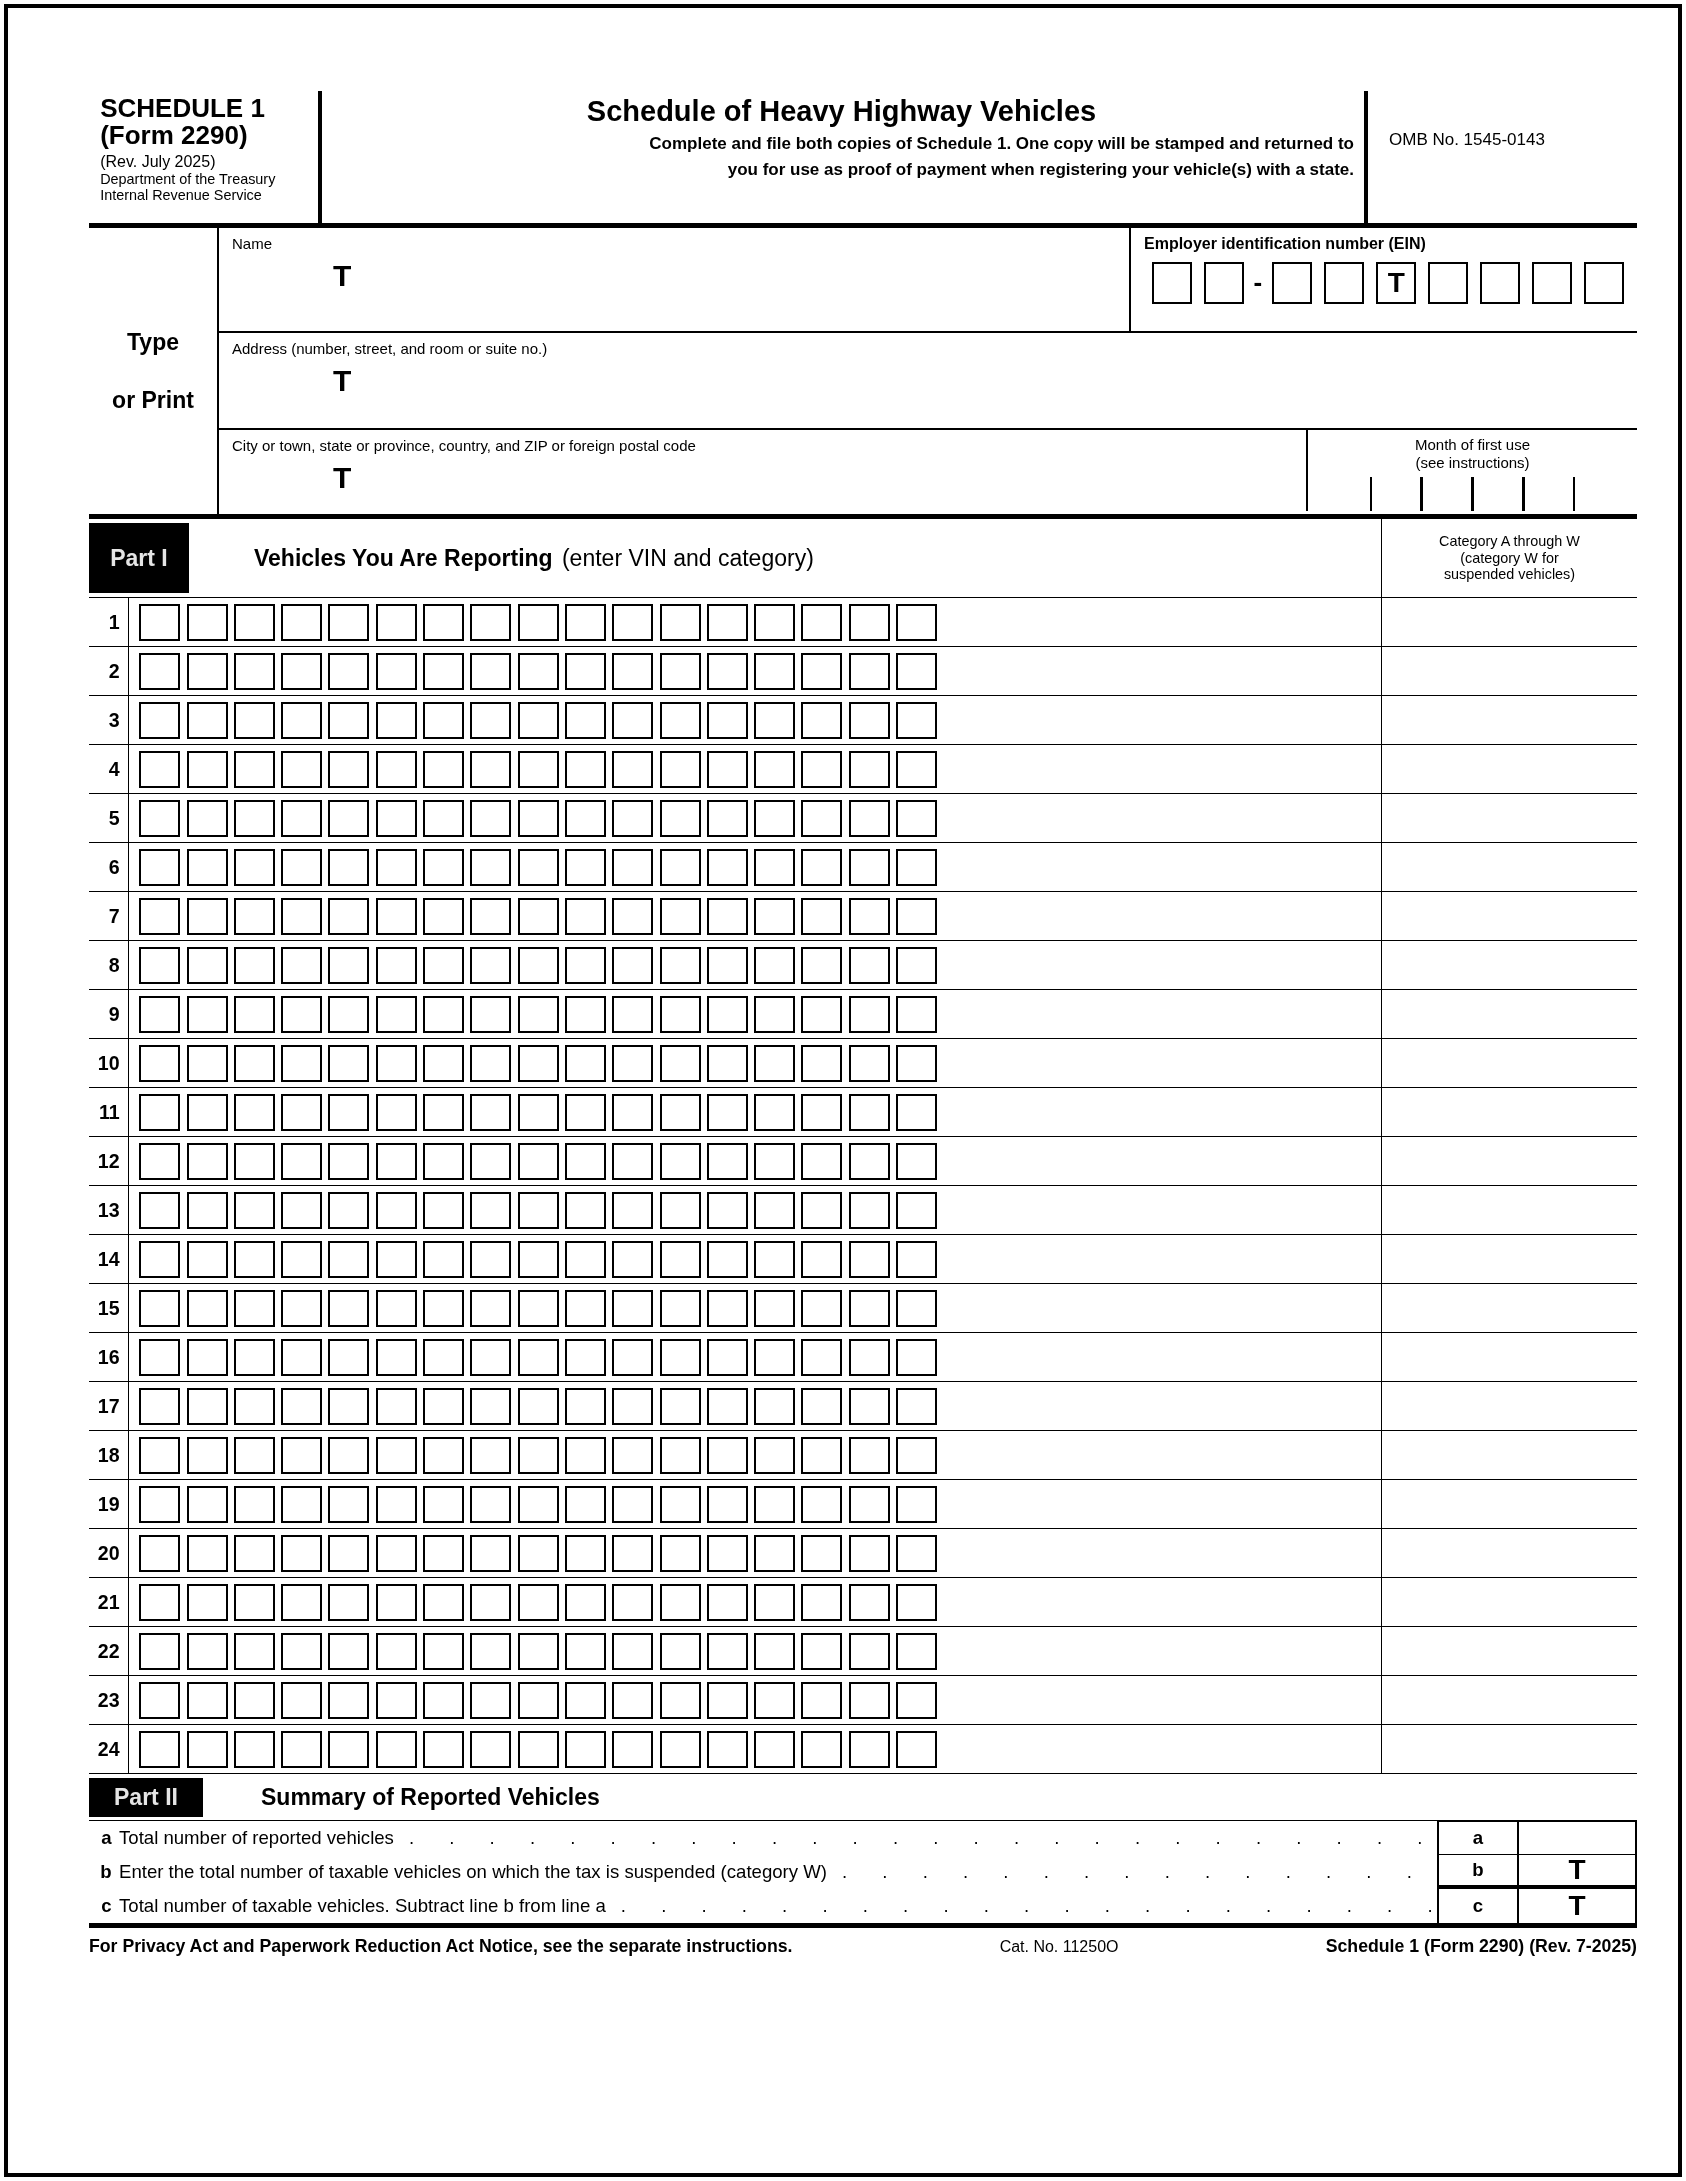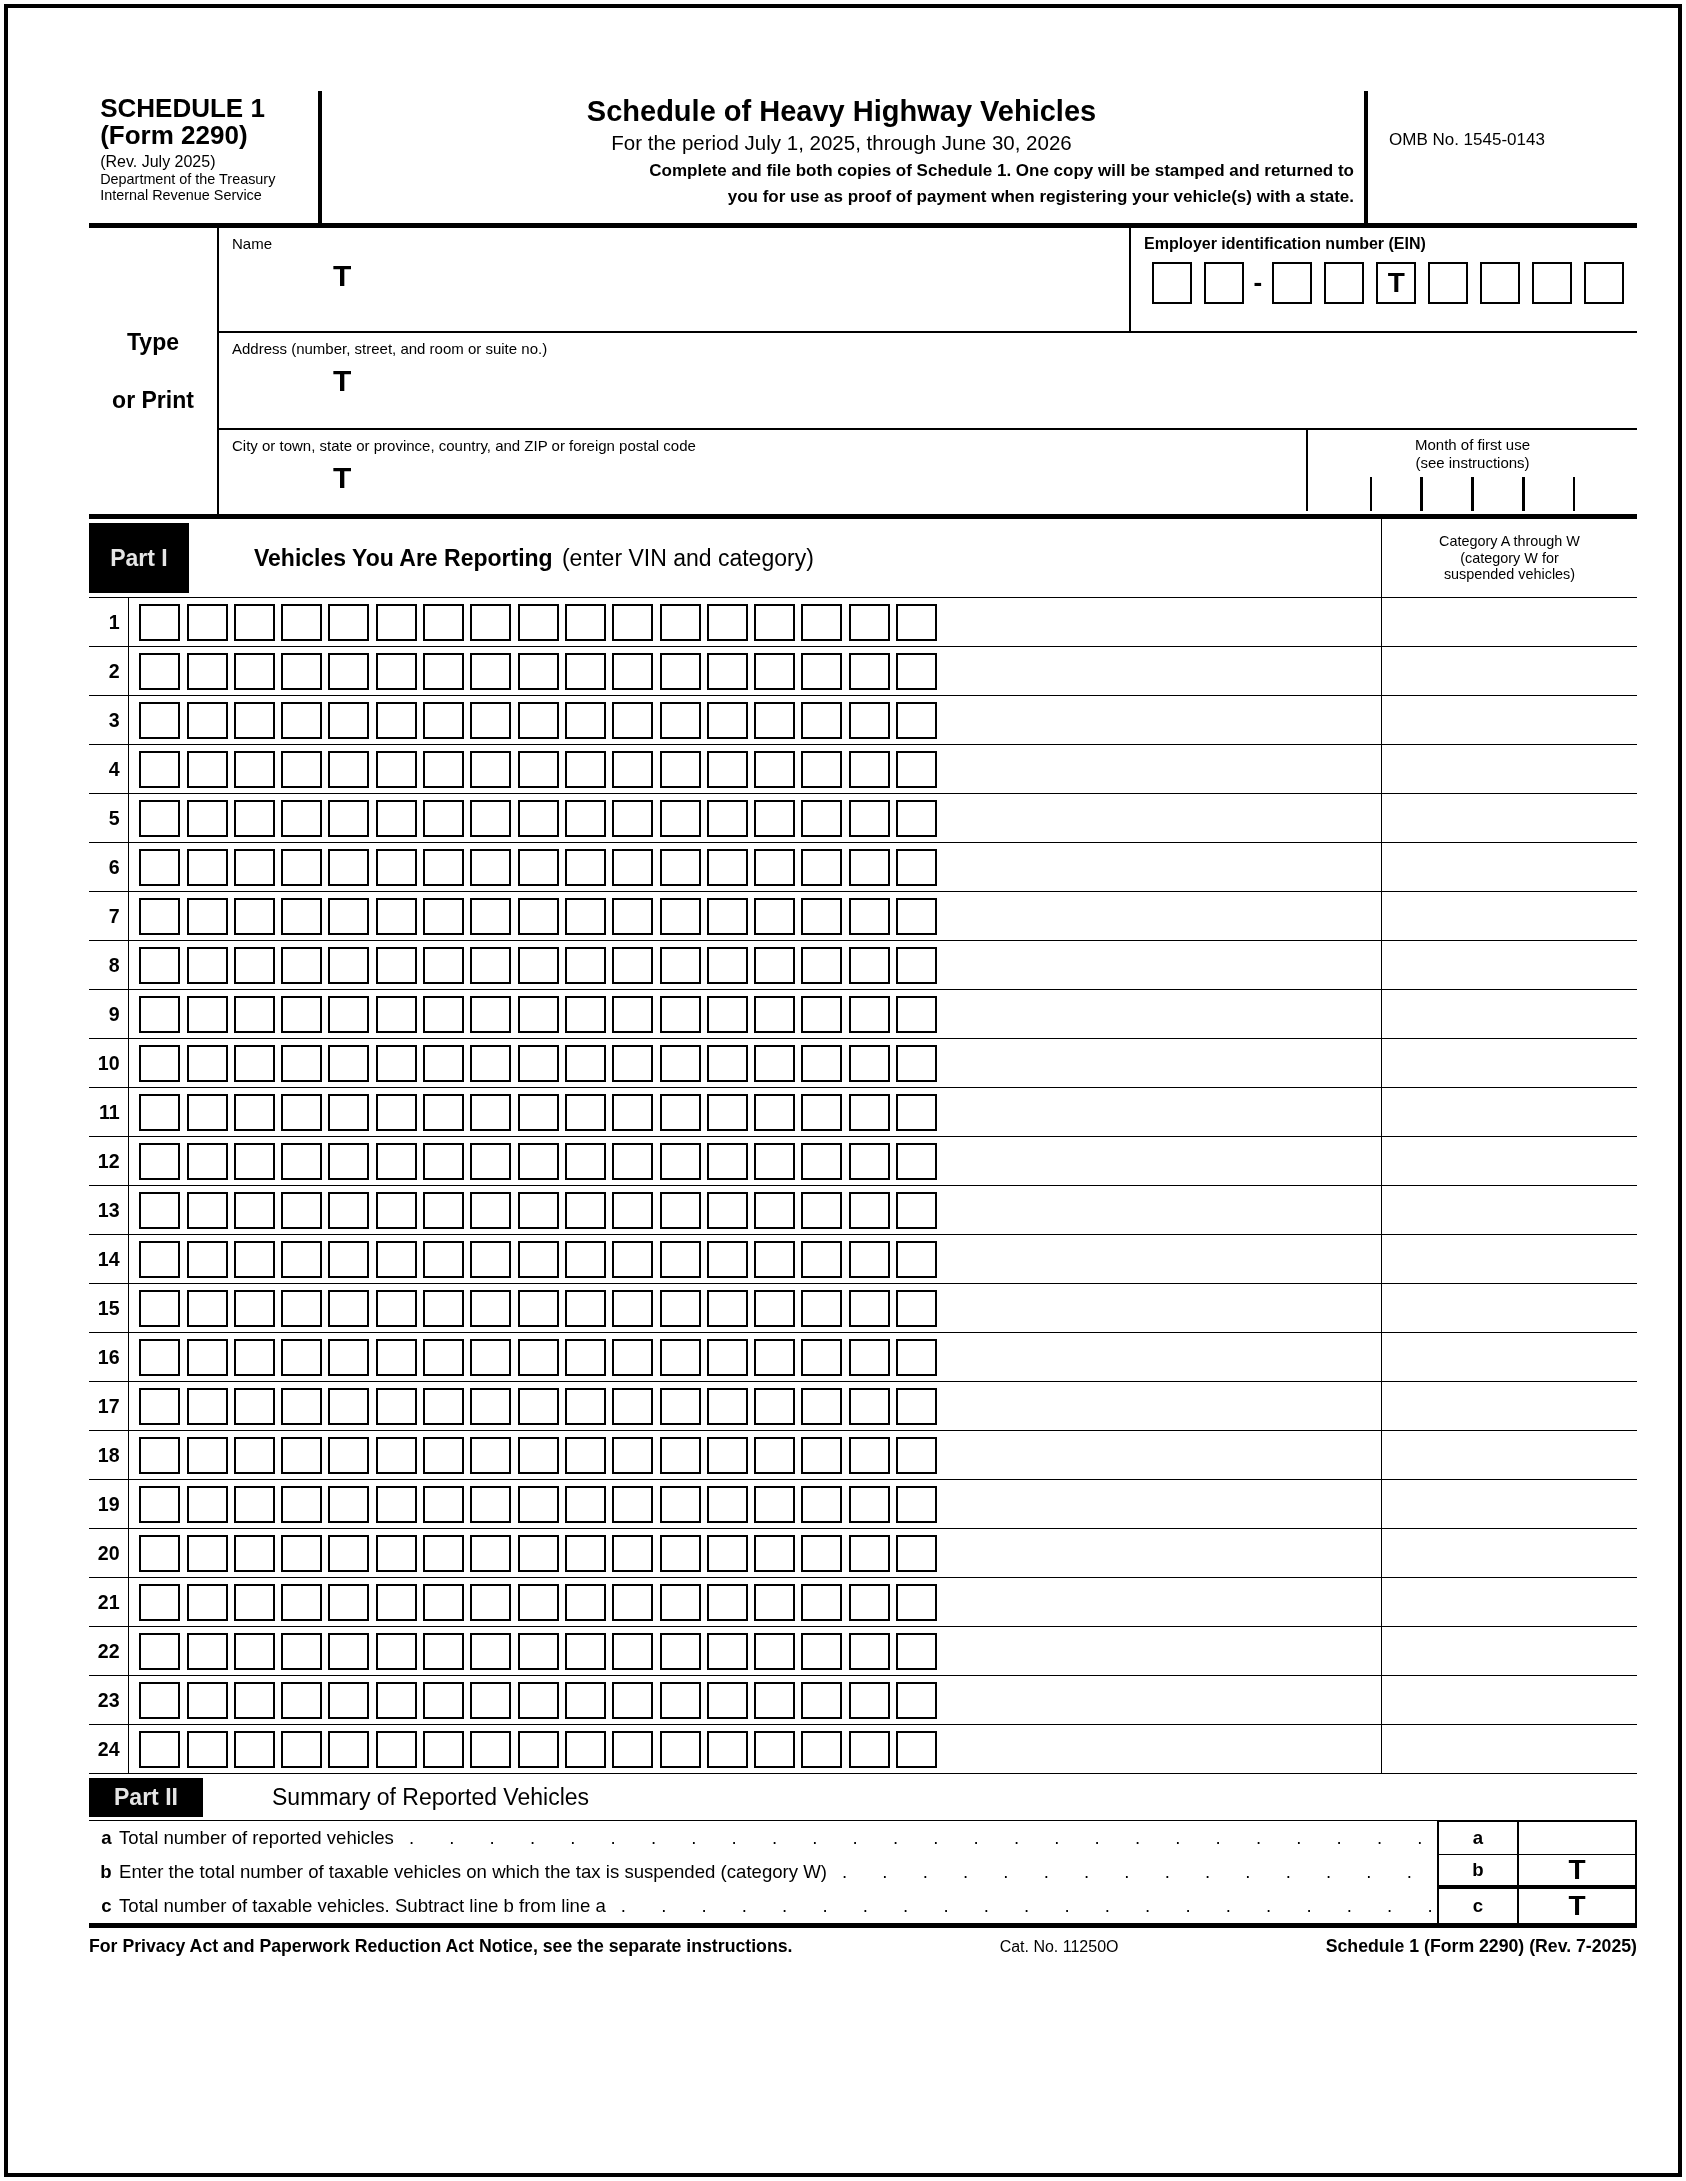--- a/index.html
+++ b/index.html
@@ -65,21 +65,21 @@
   .vrow { height:49px; border-bottom:1.9px solid #000; display:flex; align-items:stretch; }
   .vnum { width:40px; border-right:1.9px solid #000; display:flex; align-items:center;
           justify-content:flex-end; padding-right:8.4px; font-size:19.6px; font-weight:bold; }
   .vboxes { flex:1; display:flex; align-items:center; gap:6.3px; padding-left:10.3px; }
   .vbox { width:41px; height:37px; border:2.3px solid #000; flex:0 0 auto; }
   .vcat { width:256px; border-left:1.9px solid #000; }
 
   
   .part2-head { height:47px; border-bottom:1.9px solid #000; display:flex; align-items:center; }
   .p2-badge { width:114px; height:39px; font-size:23px; }
-  .p2-title { font-size:23px; font-weight:normal; padding-left:58px;margin-left:11px; }
+  .p2-title { font-size:23px; font-weight:bold; padding-left:58px; }
   .summary { border-bottom:5.6px solid #000; }
   .srow { height:34px; display:flex; align-items:center; font-size:18.6px; }
   .s-letter { width:30px; text-align:right; font-weight:bold; padding-right:7.5px; flex:0 0 auto; }
   .s-label { white-space:nowrap; flex:0 0 auto; }
   .s-leader { flex:1 1 0; overflow:hidden; white-space:nowrap; letter-spacing:15px;
               padding-left:15px; }
   .s-lettercell { width:82px; height:100%; border-left:2.3px solid #000; border-right:2.3px solid #000;
                   display:flex; align-items:center; justify-content:center;
                   font-size:18.6px; font-weight:bold; flex:0 0 auto; }
   .s-valuecell { width:118px; height:100%; border-right:2.3px solid #000;
@@ -106,21 +106,20 @@
     <div class="h-div h-div2"></div>
     <div class="h-left">
       <div class="h-sched">SCHEDULE 1</div>
       <div class="h-form">(Form 2290)</div>
       <div class="h-rev">(Rev. July 2025)</div>
       <div class="h-agency">Department of the Treasury</div>
       <div class="h-agency">Internal Revenue Service</div>
     </div>
     <div class="h-center">
       <div class="h-title">Schedule of Heavy Highway Vehicles</div>
-      <div class="h-period">For the period July 1, 2025, through June 30, 2026</div>
       <div class="h-instr">Complete and file both copies of Schedule 1. One copy will be stamped and returned to</div>
       <div class="h-instr">you for use as proof of payment when registering your vehicle(s) with a state.</div>
     </div>
     <div class="h-right">OMB No. 1545-0143</div>
   </div>
 
   <div class="typeprint">
     <div class="tp-label">
       <span>Type</span>
       <span>or Print</span>

